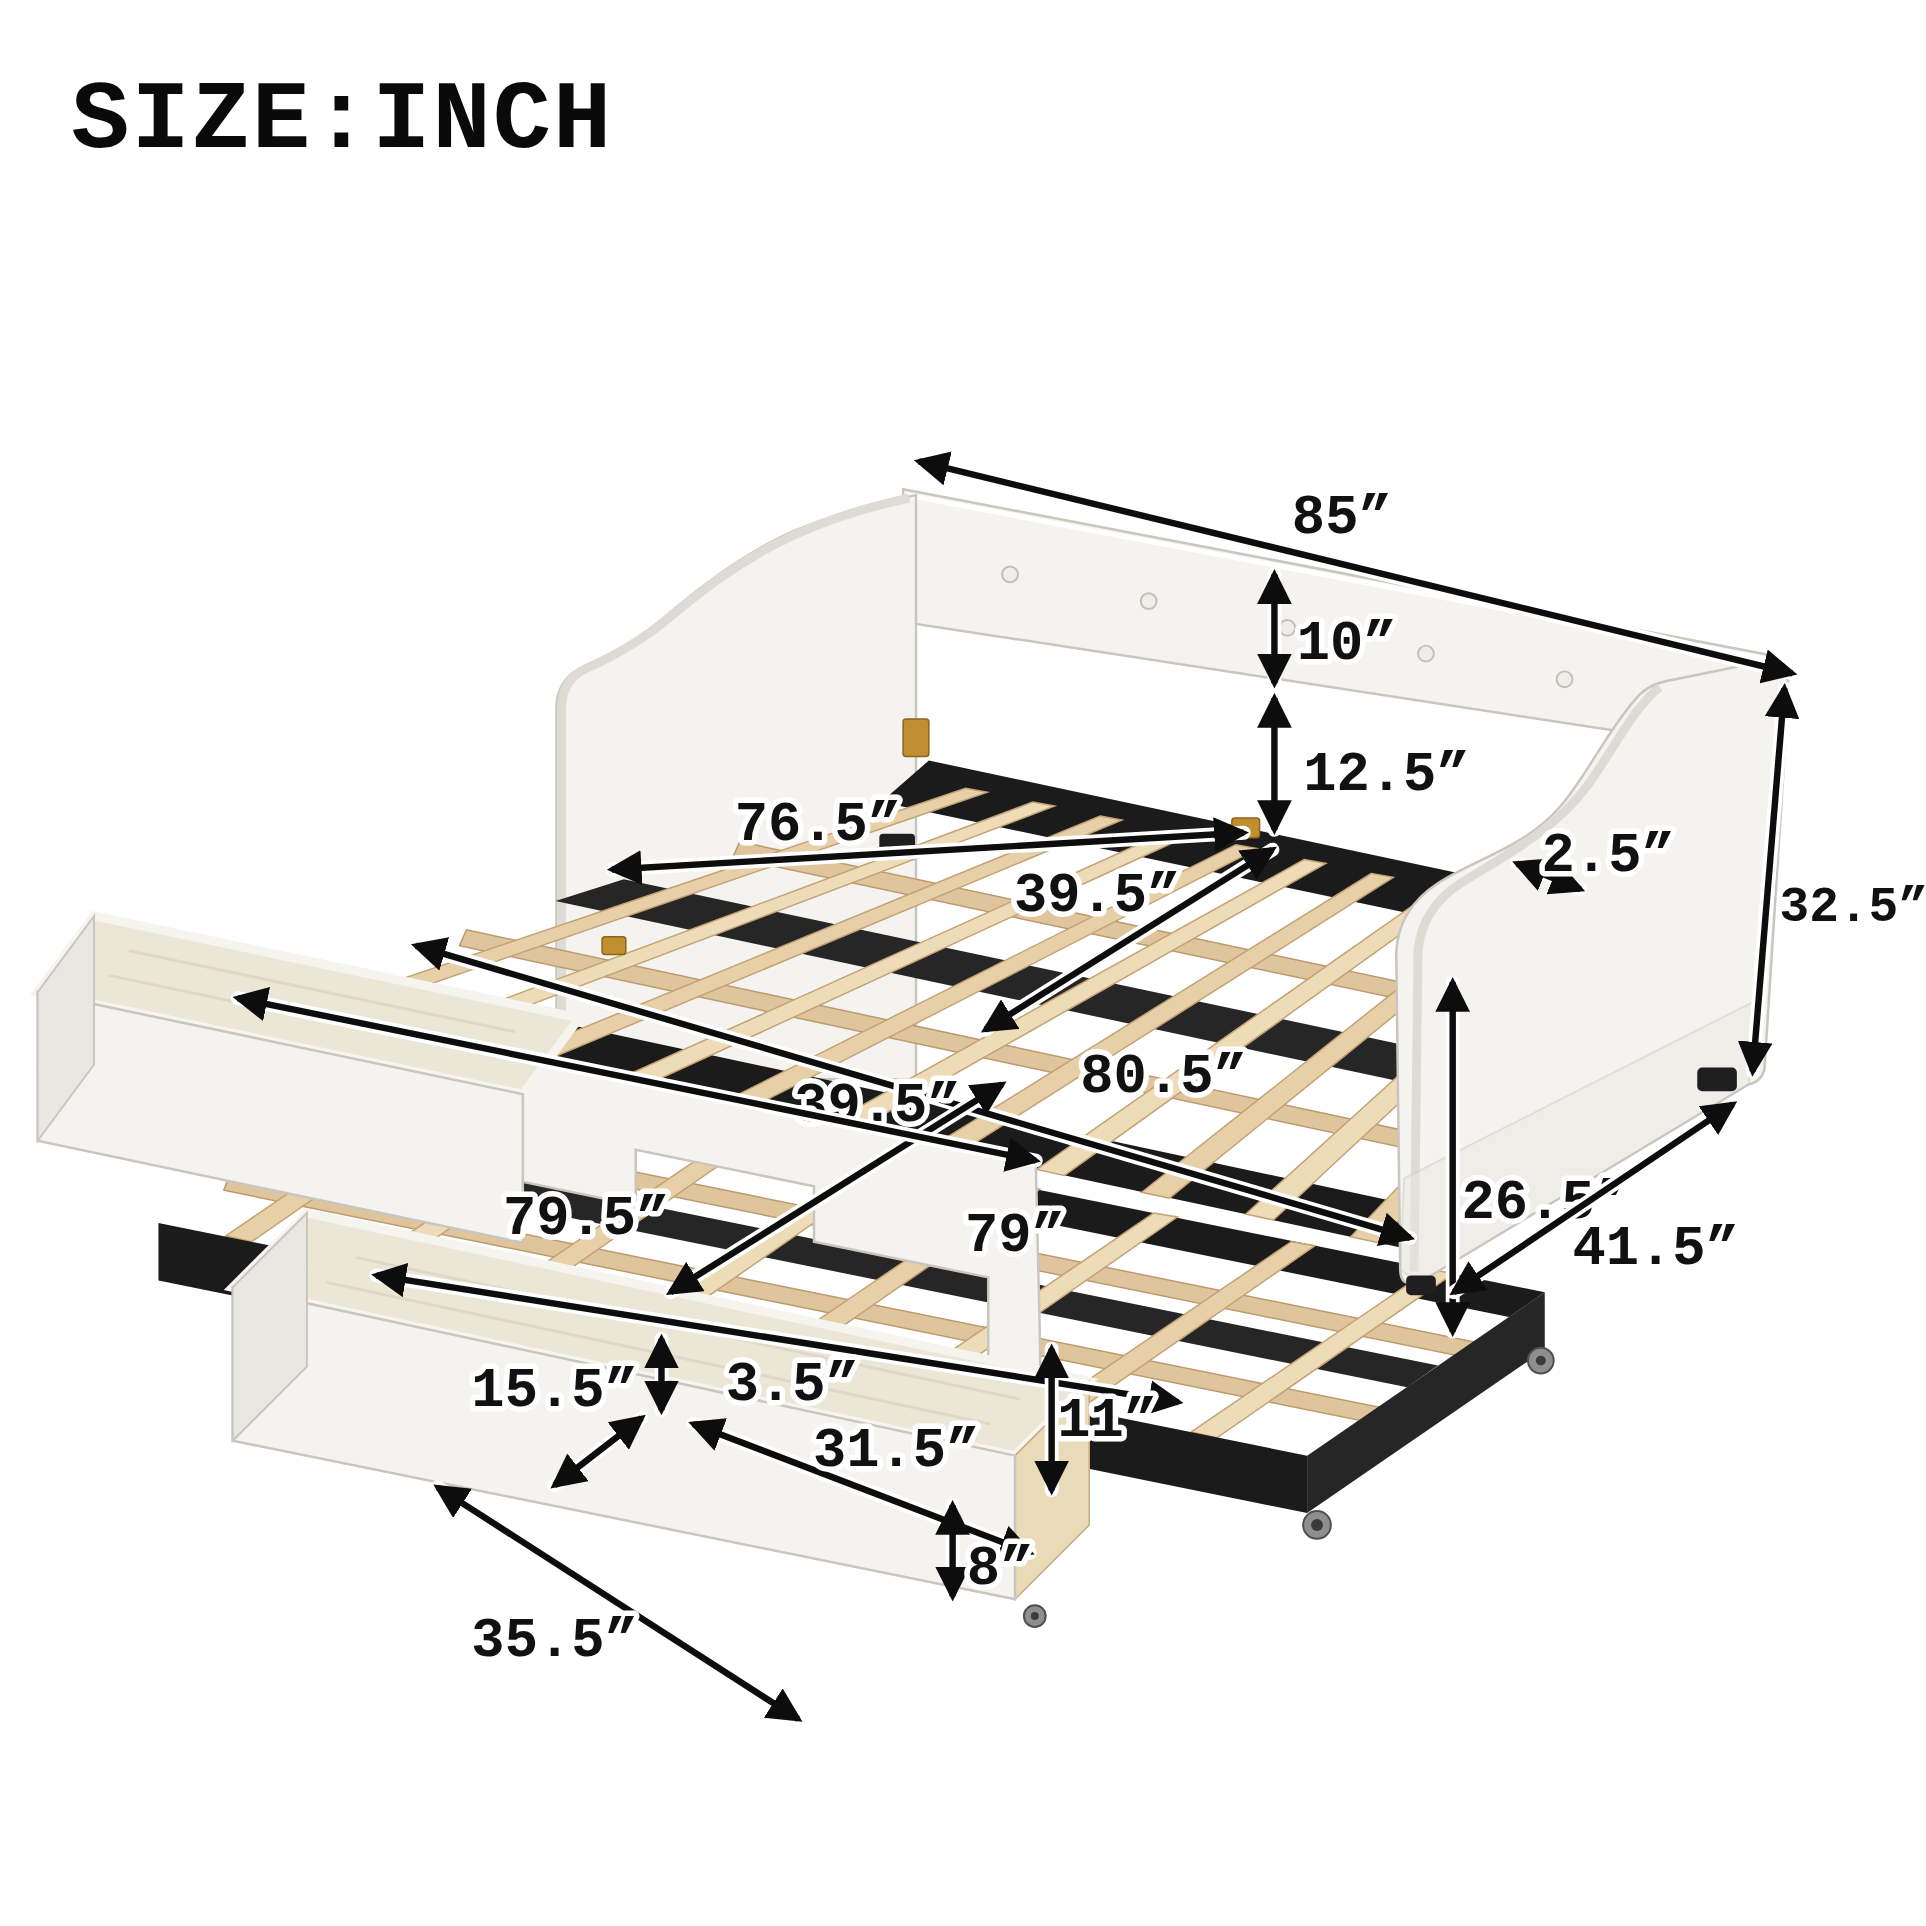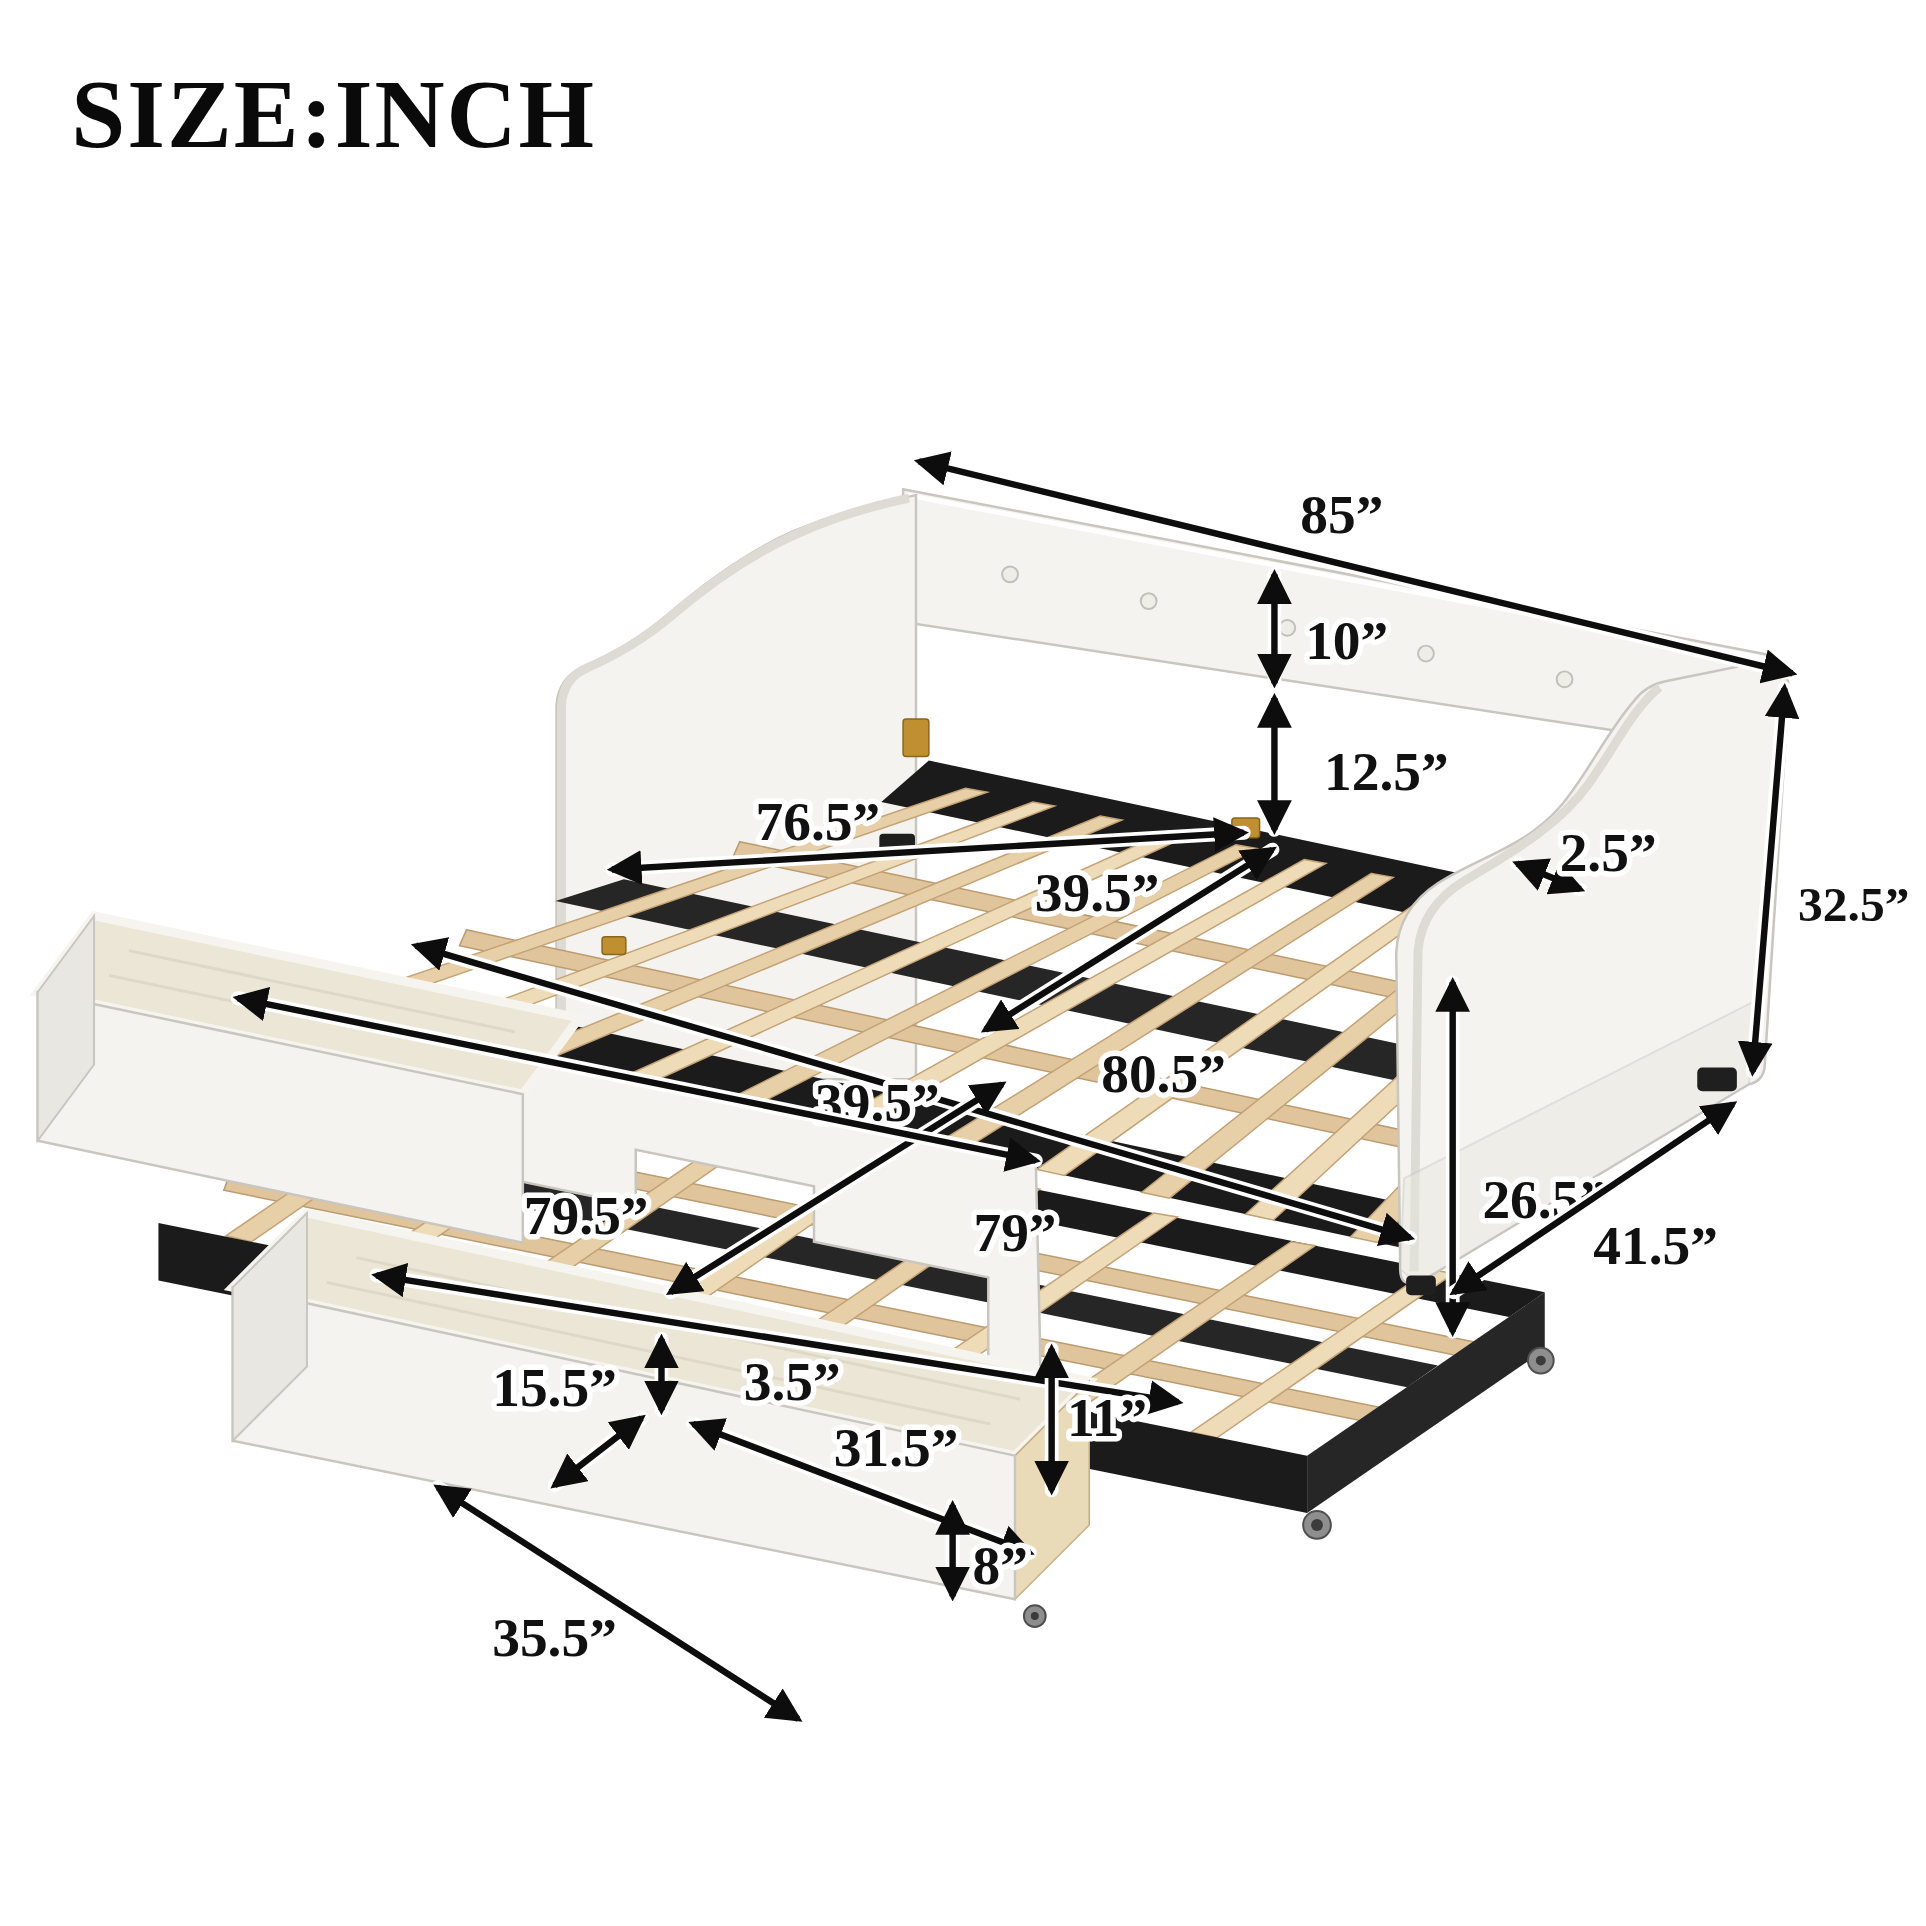--- a/index.html
+++ b/index.html
@@ -1,17 +1,17 @@
 <!DOCTYPE html>
 <html><head>
 <meta charset="utf-8">
 <style>
   html,body{margin:0;padding:0;background:#ffffff;}
   .page{position:relative;width:1927px;height:1927px;background:#ffffff;overflow:hidden;
-        font-family:Liberation Serif, serif;text-align:right;}
+        font-family:Liberation Mono, monospace;text-align:right;}
   svg{display:block;}
   
   .uph      {fill:#f4f3ef;stroke:#c8c6bf;stroke-width:2.5;}
   .uph-dk   {fill:#e9e7e1;stroke:#c8c6bf;stroke-width:2;}
   .uph-edge {fill:none;stroke:#dddbd4;stroke-width:9;}
   .button   {fill:#eeede7;stroke:#c2c0b8;stroke-width:2;}
   
   .band     {fill:#1b1b1b;stroke:none;}
   .band-lt  {fill:#262626;}
   .woodrail {fill:#dfc49c;stroke:#bb9b6e;stroke-width:1.5;}

